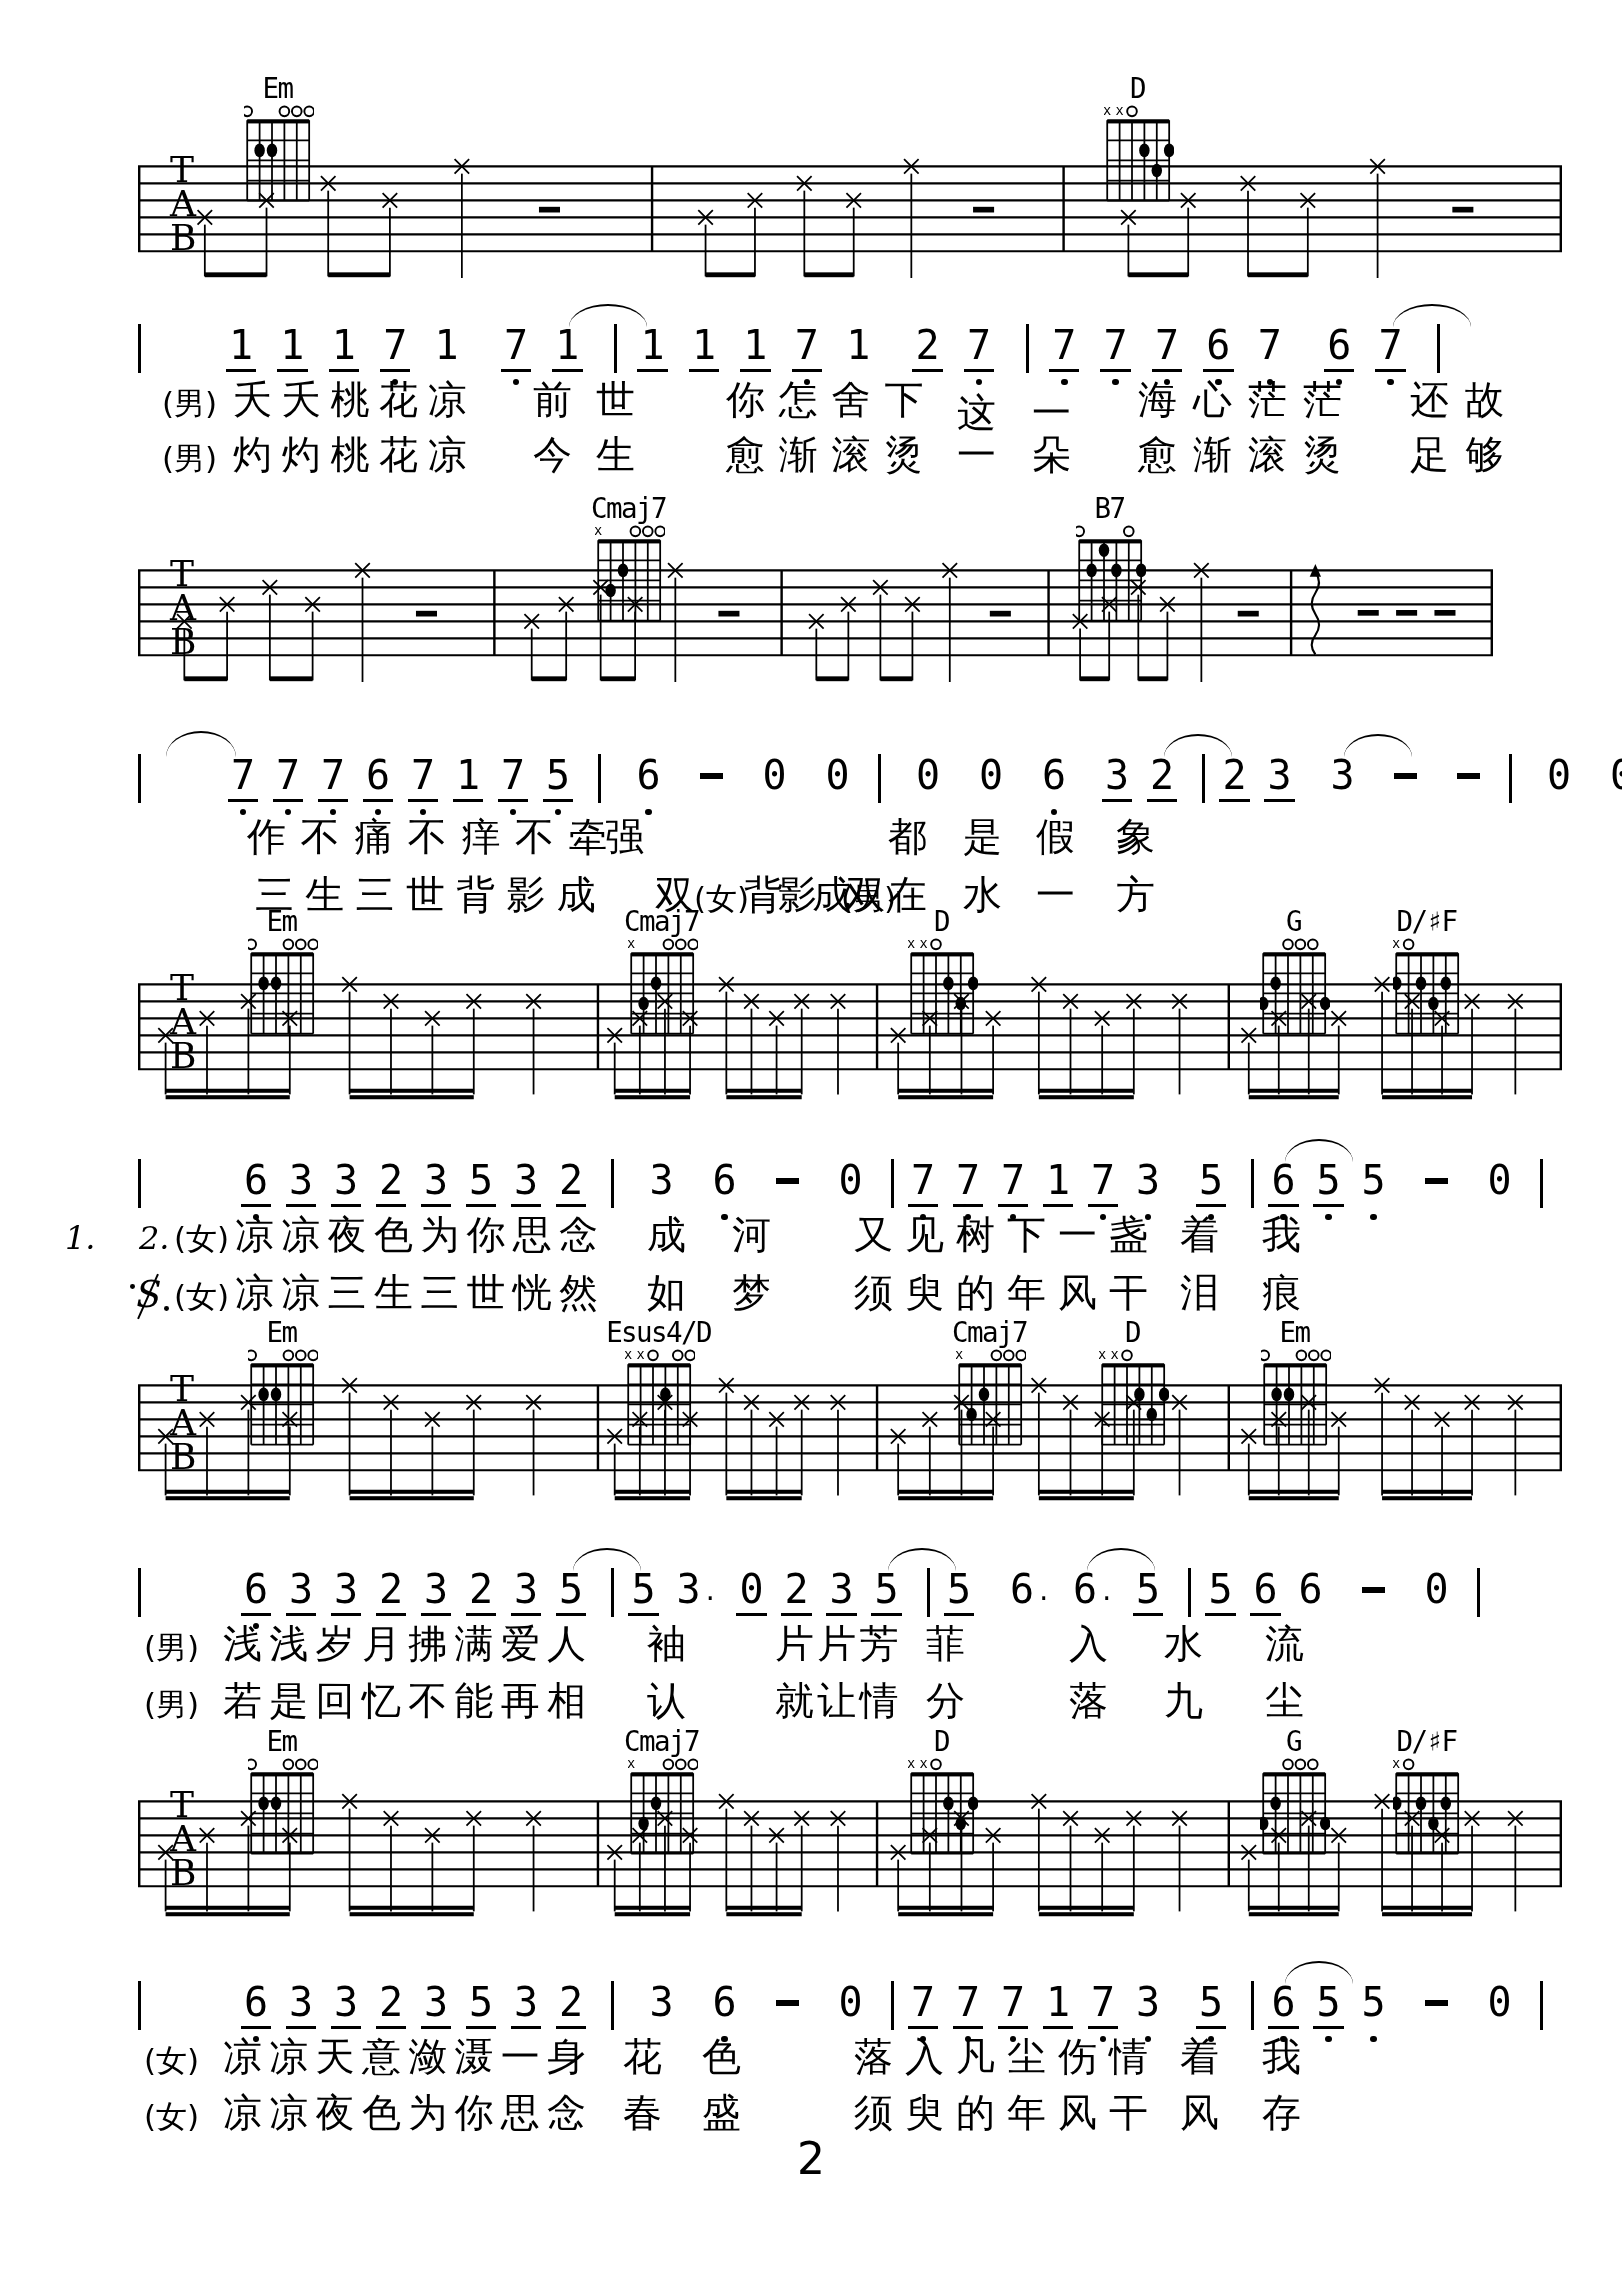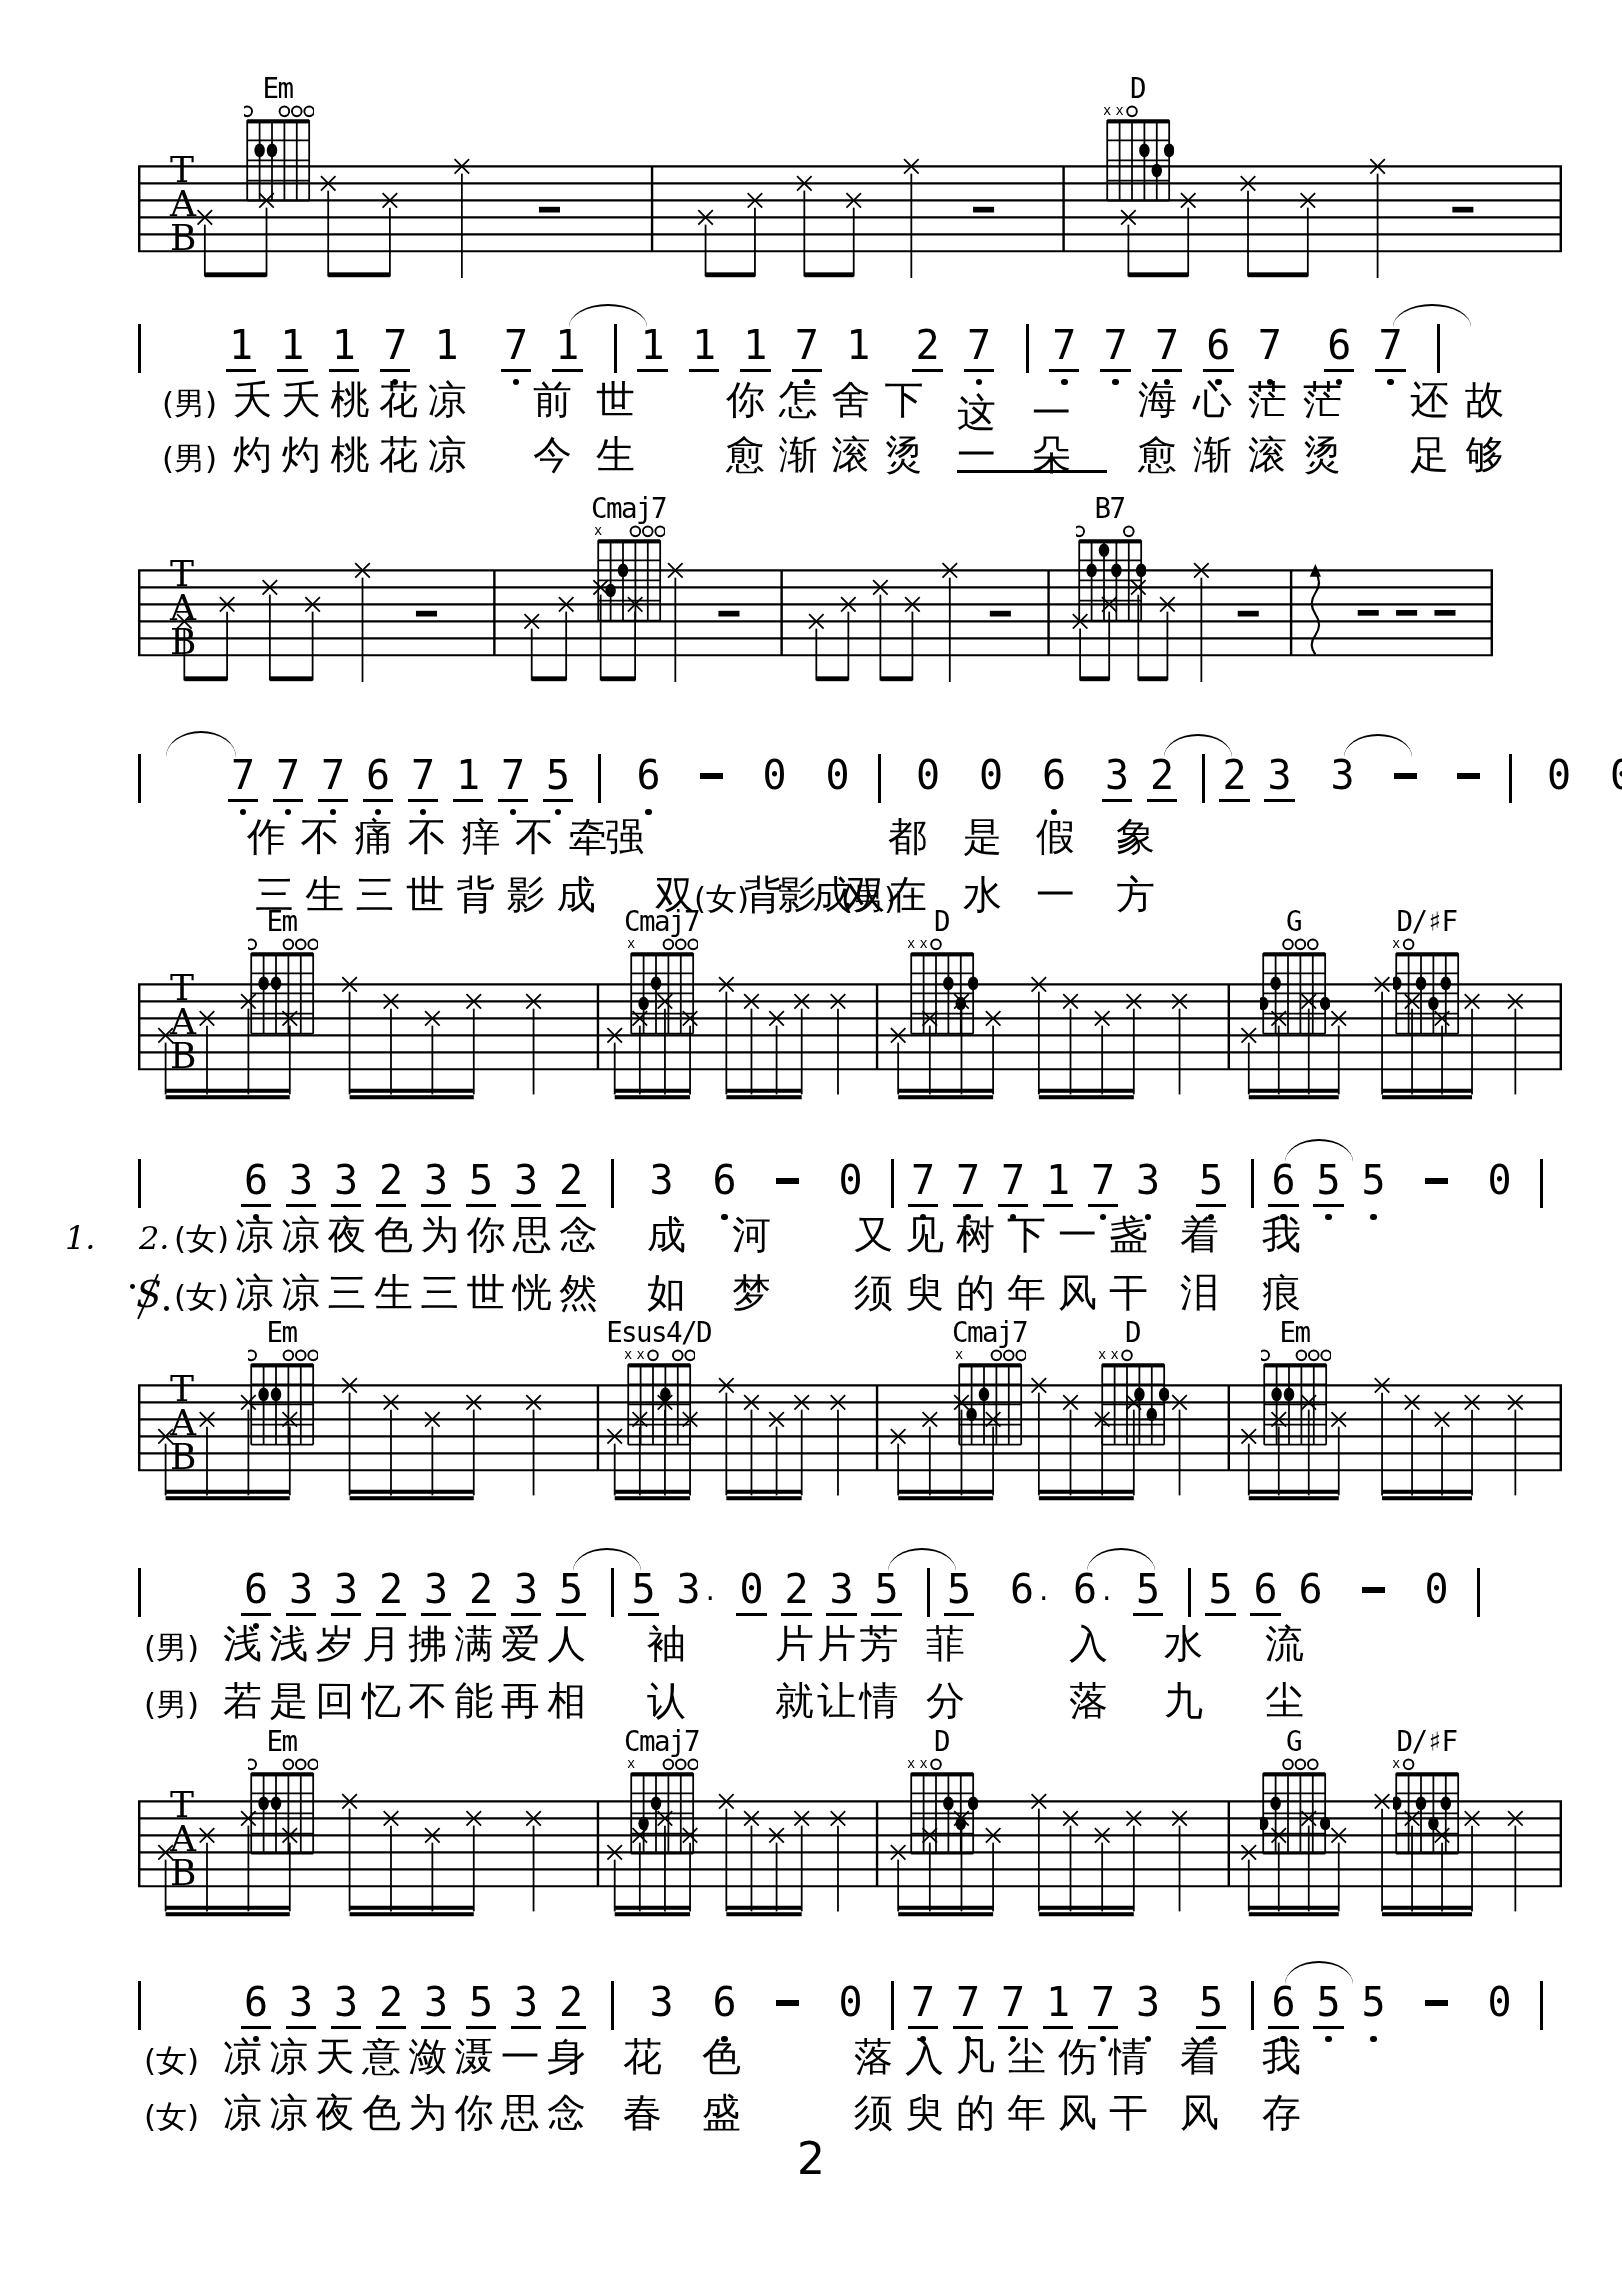--- a/index.html
+++ b/index.html
@@ -173,21 +173,21 @@
       <div class="lyr" style="left:233px;top:379px;letter-spacing:9.7px;">夭夭桃花凉</div>
       <div class="lyr" style="left:533px;top:379px;letter-spacing:24px;">前世</div>
       <div class="lyr" style="left:726px;top:379px;letter-spacing:13.8px;">你怎舍下</div>
       <div class="lyr" style="left:957px;top:392px;letter-spacing:36px;">这一</div>
       <div class="lyr" style="left:1138px;top:379px;letter-spacing:16px;">海心茫茫</div>
       <div class="lyr" style="left:1410px;top:379px;letter-spacing:16px;text-align:center;">还故</div>
       <div class="pre" style="left:162px;top:434px;">(男)</div>
       <div class="lyr" style="left:233px;top:434px;letter-spacing:9.7px;">灼灼桃花凉</div>
       <div class="lyr" style="left:533px;top:434px;letter-spacing:24px;">今生</div>
       <div class="lyr" style="left:726px;top:434px;letter-spacing:13.8px;">愈渐滚烫</div>
-      <div class="lyr" style="left:957px;top:434px;letter-spacing:36px;text-decoration:underline;">一朵</div>
+      <div class="lyr" style="left:957px;top:434px;letter-spacing:36px;">一朵</div>
       <div class="lyr" style="left:1138px;top:434px;letter-spacing:16px;">愈渐滚烫</div>
       <div class="lyr" style="left:1410px;top:434px;letter-spacing:16px;">足够</div>
       <div style="position:absolute;left:0;top:0;"></div>
       <div class="chord" style="left:595px;top:524px;">
         <div class="cname">Cmaj7</div>
         <div><svg width="70" height="100" viewBox="0 0 87 124">
             <text x="4" y="14" font-size="17" text-anchor="middle" font-family="DejaVu Sans Mono,monospace">x</text>
             <circle cx="50.2" cy="9" r="6" fill="none" stroke="#000" stroke-width="2.4"></circle>
             <circle cx="65.6" cy="9" r="6" fill="none" stroke="#000" stroke-width="2.4"></circle>
             <circle cx="81" cy="9" r="6" fill="none" stroke="#000" stroke-width="2.4"></circle>

